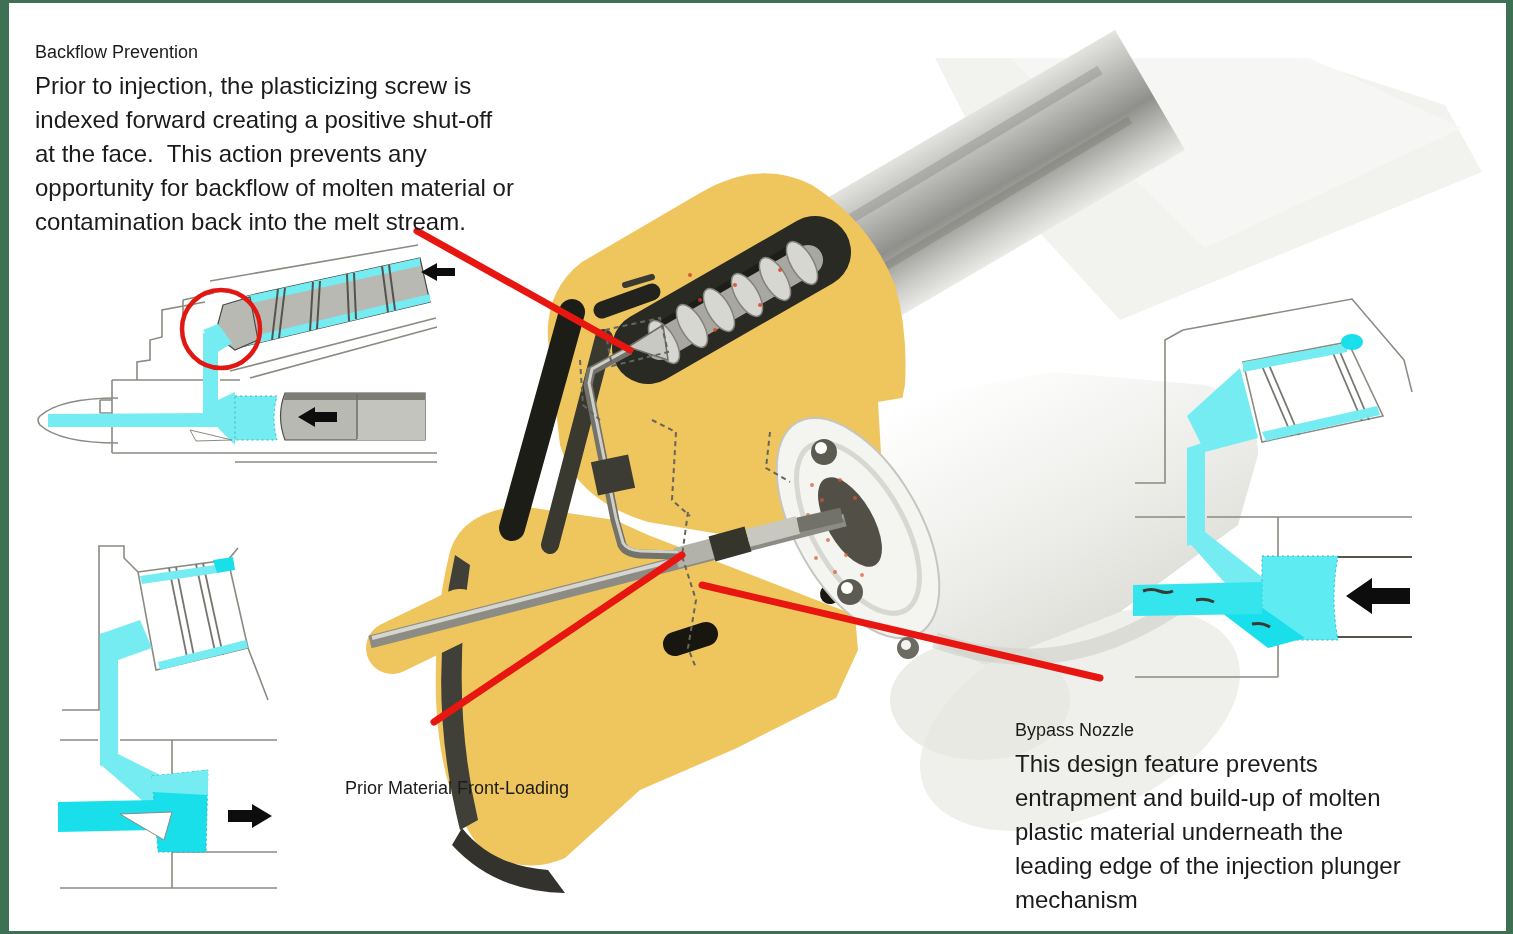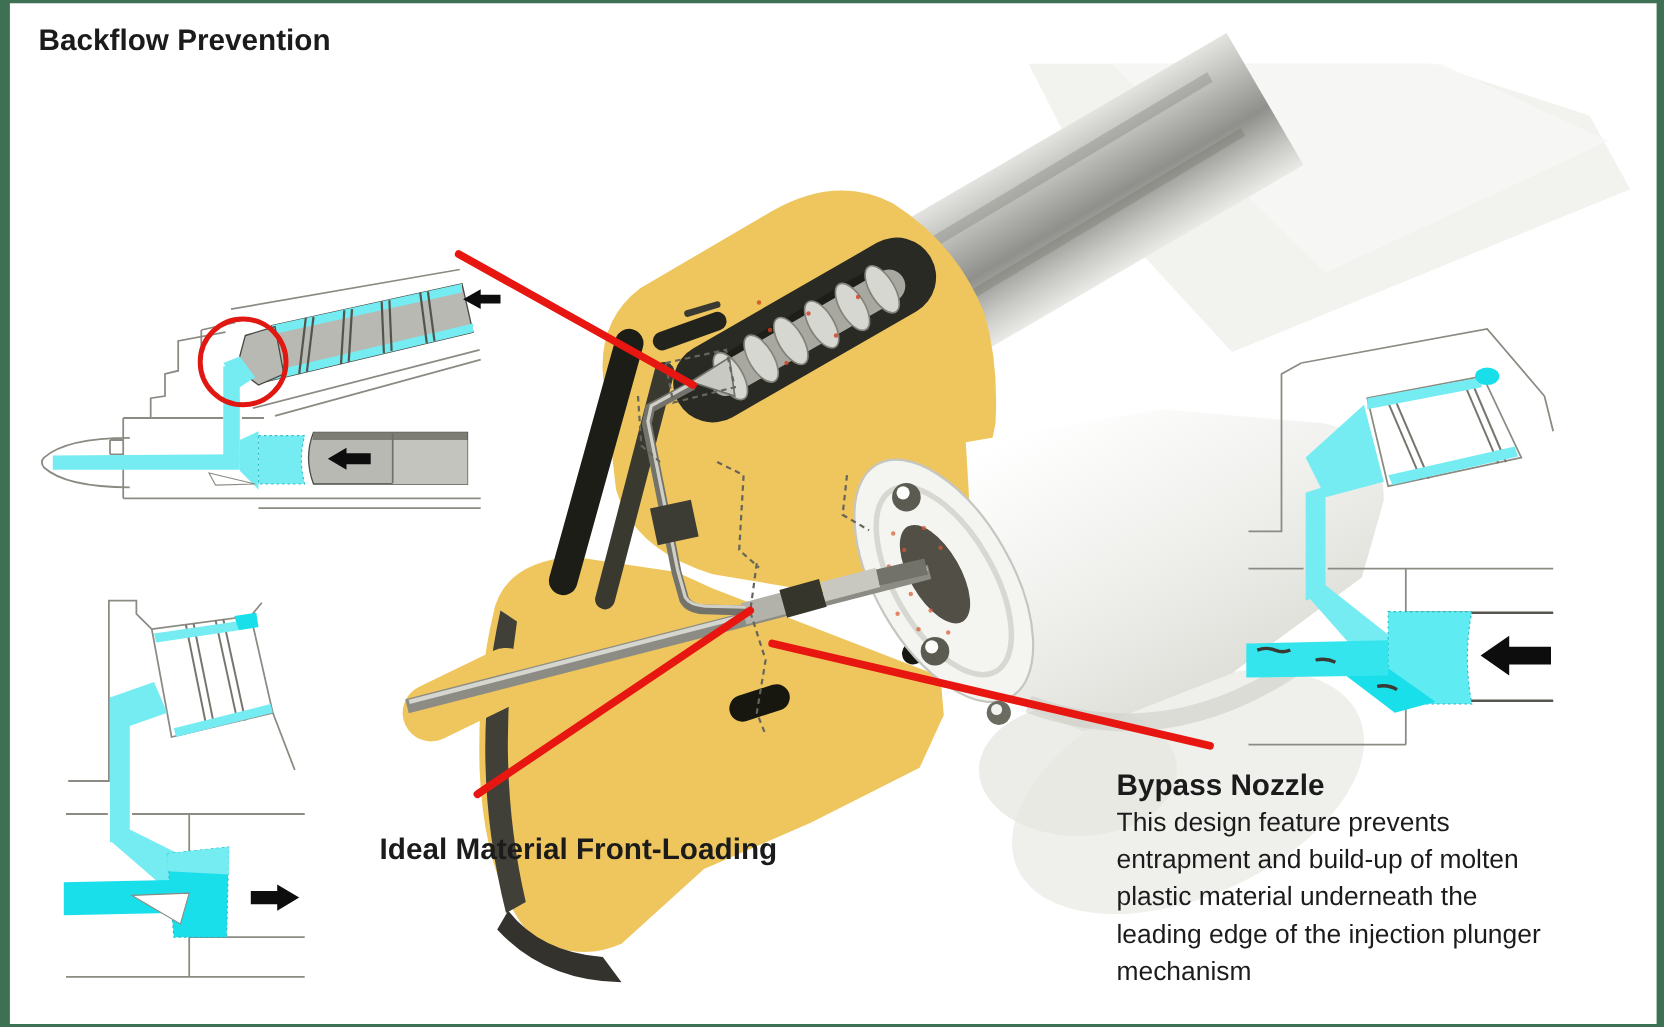--- a/index.html
+++ b/index.html
@@ -9,21 +9,21 @@
     box-sizing:border-box;
     background:#ffffff;
     border-style:solid;
     border-color:#3e7154;
     border-width:3px 7px 3px 9px;
     overflow:hidden;
     font-family:"Liberation Sans", sans-serif;
   }
   .canvas{position:absolute;left:-9px;top:-3px;width:1513px;height:934px;}
   .callout{position:absolute;color:#1b1b1b;}
-  .callout .title{font-weight:bold;font-size:27px;line-height:34px;white-space:pre-wrap;}
+  .callout .title{font-weight:normal;font-size:18px;line-height:34px;white-space:pre-wrap;margin-top:16px;}
   .callout .body{font-size:24px;line-height:34px;white-space:pre-wrap;}
   #callout-backflow{left:26px;top:16px;width:620px;}
   #callout-fresh{left:336px;top:752px;width:680px;}
   #callout-bypass{left:1006px;top:694px;width:500px;}
 </style>
 </head>
 <body>
 
 <div class="frame">
 
@@ -279,24 +279,29 @@
 
     <g stroke="#e81610" stroke-width="7" stroke-linecap="round">
       <line x1="417" y1="231" x2="630" y2="350"></line>
       <line x1="434" y1="722" x2="682" y2="555"></line>
       <line x1="702" y1="585" x2="1100" y2="678"></line>
     </g>
   </svg>
 
   <div class="callout" id="callout-backflow">
     <div class="title">Backflow Prevention</div>
+    <div class="body">Prior to injection, the plasticizing screw is
+indexed forward creating a positive shut-off
+at the face.  This action prevents any
+opportunity for backflow of molten material or
+contamination back into the melt stream.</div>
   </div>
 
   <div class="callout" id="callout-fresh">
-    <div class="title">Ideal Material Front-Loading</div>
+    <div class="title">Prior Material Front-Loading</div>
   </div>
 
   <div class="callout" id="callout-bypass">
     <div class="title">Bypass Nozzle</div>
     <div class="body">This design feature prevents
 entrapment and build-up of molten
 plastic material underneath the
 leading edge of the injection plunger
 mechanism</div>
   </div>

